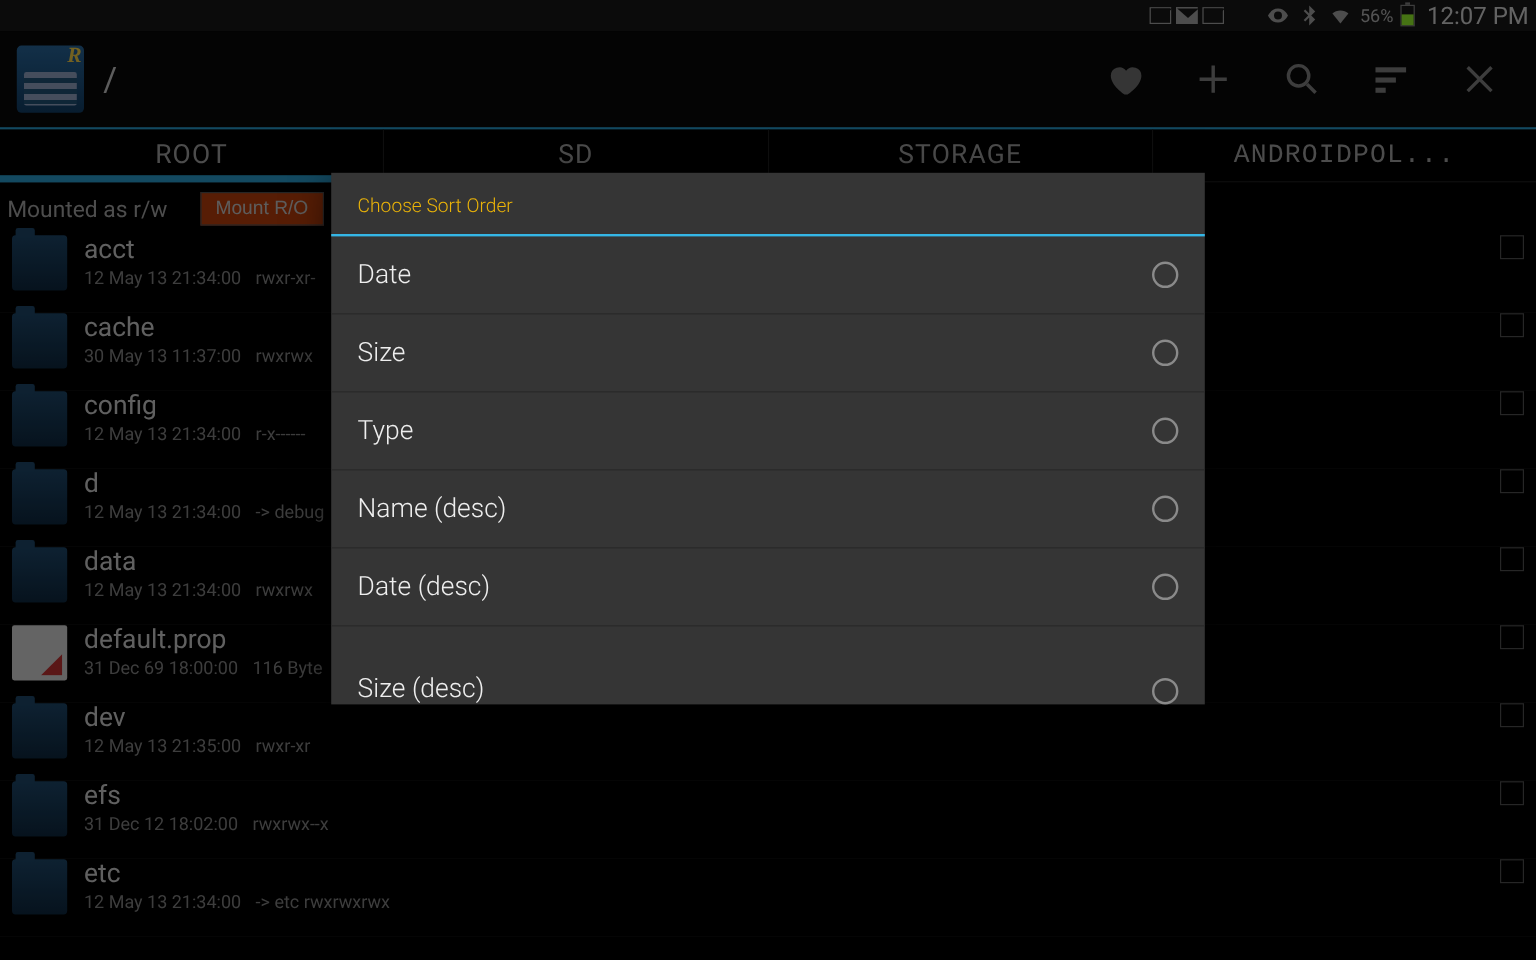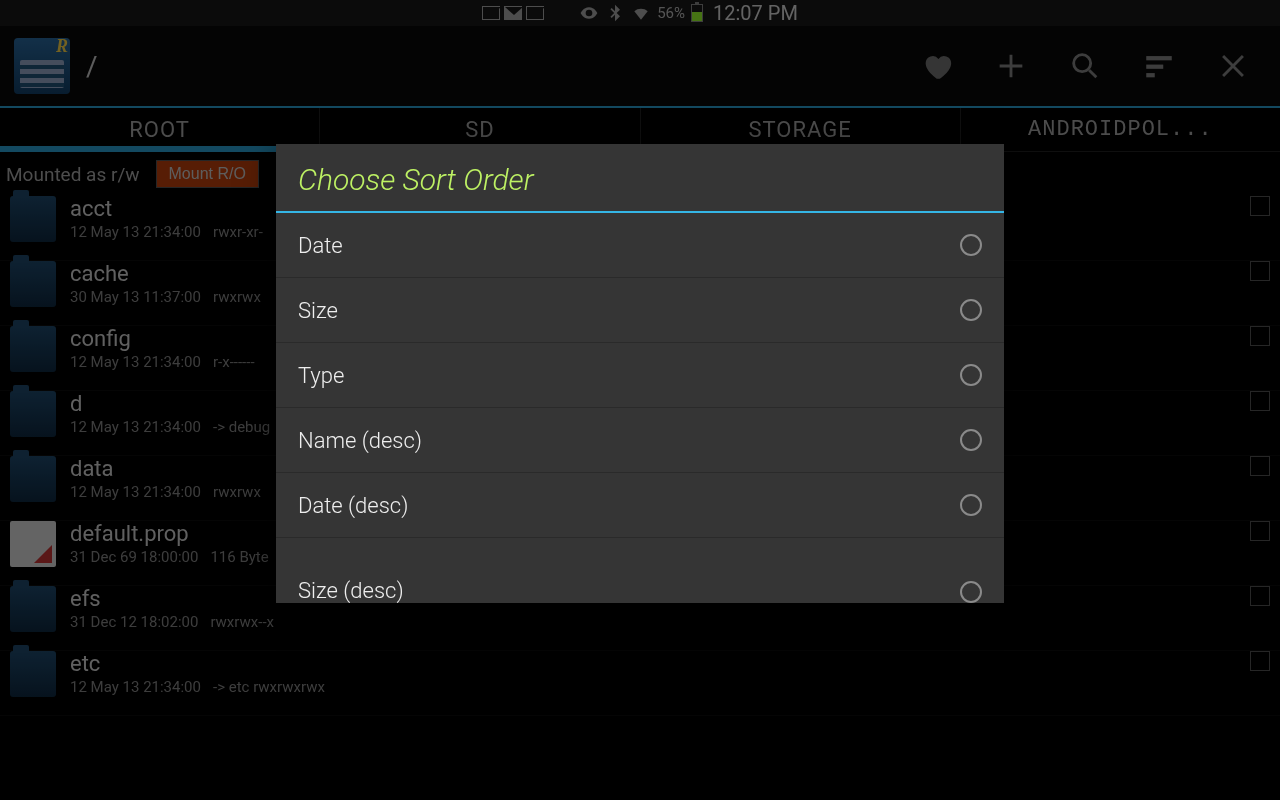--- a/index.html
+++ b/index.html
@@ -11,21 +11,21 @@
       color: #ccc;
       overflow: hidden;
       position: relative;
     }
     
     .status-bar {
       height: 26px;
       background: #1a1a1a;
       display: flex;
       align-items: center;
-      justify-content: center;
+      justify-content: flex-end;
       padding: 0 6px;
       font-size: 16px;
       color: #bbb;
       gap: 35px;
     }
     .status-left { display: flex; gap: 4px; align-items: center; }
     .status-right { display: flex; gap: 6px; align-items: center; font-size: 15px; }
     .status-icon {
       width: 20px; height: 18px;
       display: inline-flex; align-items: center; justify-content: center;
@@ -97,21 +97,21 @@
       position: relative;
     }
     .tab:last-child { border-right: none; font-family: Liberation Mono, monospace; }
     .tab.active::after {
       content: ""; position: absolute; left: 0; right: 0; bottom: -1px;
       height: 6px; background: #2aa3d6;
     }
 
     
     .mount-row {
-      height: 44px; display: flex; align-items: center; gap: 16px;
+      height: 44px; display: flex; align-items: center; gap: 27px;
       padding: 0 6px; color: #aaa; font-size: 19px;
     }
     .mount-btn {
       background: #c2410c; color: #cfcfcf; border: 1px solid #555;
       padding: 4px 12px; font-size: 16px;
     }
 
     
     .file-list { }
     .file-row {
@@ -153,23 +153,22 @@
     
     .dialog {
       position: absolute;
       left: 276px; top: 144px;
       width: 728px;
       background: #353535;
       z-index: 10;
       box-shadow: 0 8px 30px rgba(0,0,0,0.7);
     }
     .dialog-title {
-      color: #bef264; font-size: 30px; font-weight: 300;
+      color: #eab308; font-size: 16px; font-weight: 300;
       padding: 18px 22px 14px;
-      font-style: italic;
     }
     .dialog-divider { height: 2px; background: #35b6e6; }
     .dialog-list { }
     .dialog-item {
       display: flex; align-items: center; justify-content: space-between;
       height: 65px; padding: 0 22px 0 22px;
       border-bottom: 1px solid #2a2a2a;
       color: #eee; font-size: 22px; font-weight: 300;
     }
     .dialog-item:last-child { border-bottom: none; align-items: flex-end; }
@@ -327,20 +326,31 @@
         <div class="file-meta">
           <span>31 Dec 69 18:00:00</span>
           <span>116 Byte</span>
         </div>
       </div>
       <div class="file-check"></div>
     </div>
     <div class="file-row">
       <div class="folder-glyph"></div>
       <div class="file-info">
+        <div class="file-name">dev</div>
+        <div class="file-meta">
+          <span>12 May 13 21:35:00</span>
+          <span>rwxr-xr</span>
+        </div>
+      </div>
+      <div class="file-check"></div>
+    </div>
+    <div class="file-row">
+      <div class="folder-glyph"></div>
+      <div class="file-info">
         <div class="file-name">efs</div>
         <div class="file-meta">
           <span>31 Dec 12 18:02:00</span>
           <span>rwxrwx--x</span>
         </div>
       </div>
       <div class="file-check"></div>
     </div>
     <div class="file-row">
       <div class="folder-glyph"></div>

